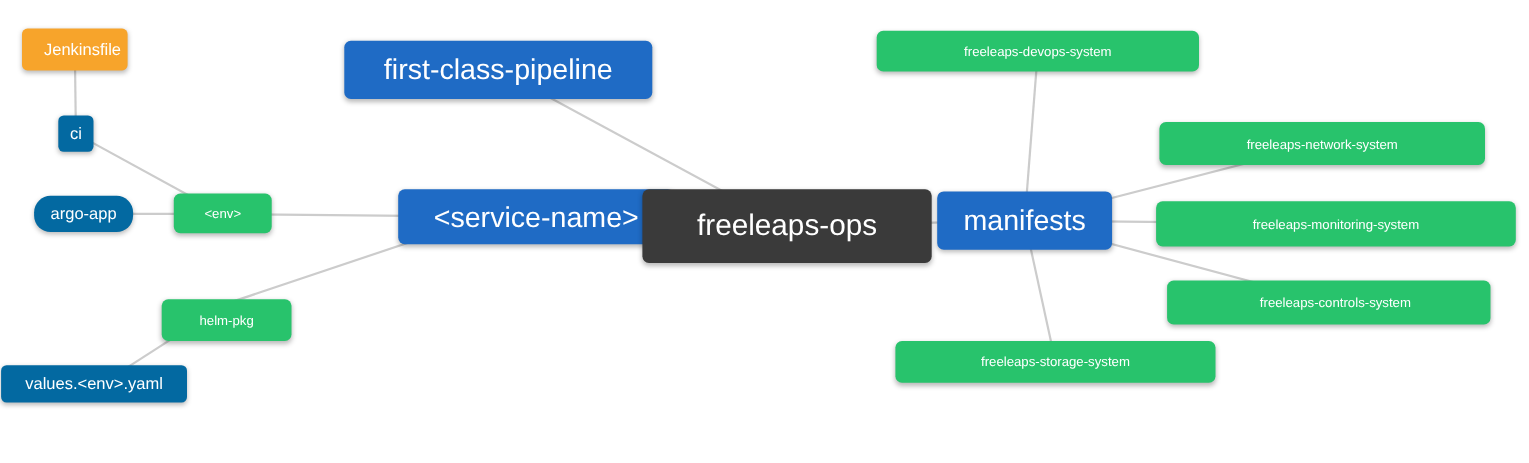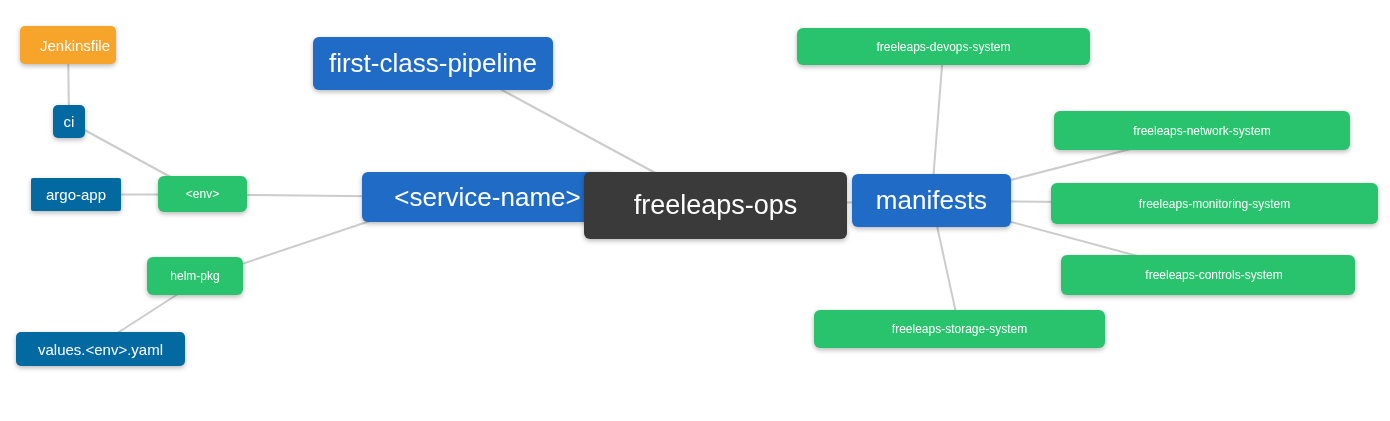--- a/index.html
+++ b/index.html
@@ -26,25 +26,25 @@
   .primary{background:#1F6BC5;}
   .root{background:#3A3A3A;}
 
   .fs-s{font-size:15px;}
   .fs-m{font-size:12px;}
   .fs-l{font-size:26px;}
   .fs-xl{font-size:27px;}
 
   .n-jenkinsfile{left:20px;top:26px;width:96px;height:38px;border-radius:5px;padding-left:14px;}
   .n-ci{left:53px;top:105px;width:32px;height:33px;border-radius:5px;}
-  .n-argo-app{left:31px;top:178px;width:90px;height:33px;border-radius:2px;}
+  .n-argo-app{left:31px;top:178px;width:90px;height:33px;border-radius:15px;}
   .n-env{left:158px;top:176px;width:89px;height:36px;}
-  .n-helm-pkg{left:147px;top:257px;width:96px;height:38px;}
-  .n-values{left:16px;top:332px;width:169px;height:34px;border-radius:5px;}
-  .n-first-class-pipeline{left:313px;top:37px;width:240px;height:53px;}
+  .n-helm-pkg{left:147px;top:272px;width:118px;height:38px;}
+  .n-values{left:1px;top:332px;width:169px;height:34px;border-radius:5px;}
+  .n-first-class-pipeline{left:313px;top:37px;width:280px;height:53px;}
   .n-service-name{left:316px;top:172px;width:251px;height:50px;margin-left:46px;}
   .n-freeleaps-ops{left:584px;top:172px;width:263px;height:67px;}
   .n-manifests{left:852px;top:174px;width:159px;height:53px;}
   .n-devops{left:797px;top:28px;width:293px;height:37px;}
   .n-network{left:1054px;top:111px;width:296px;height:39px;}
   .n-monitoring{left:1051px;top:183px;width:327px;height:41px;}
   .n-controls{left:1061px;top:255px;width:294px;height:40px;padding-left:12px;}
   .n-storage{left:814px;top:310px;width:291px;height:38px;}
 </style>
 </head>

